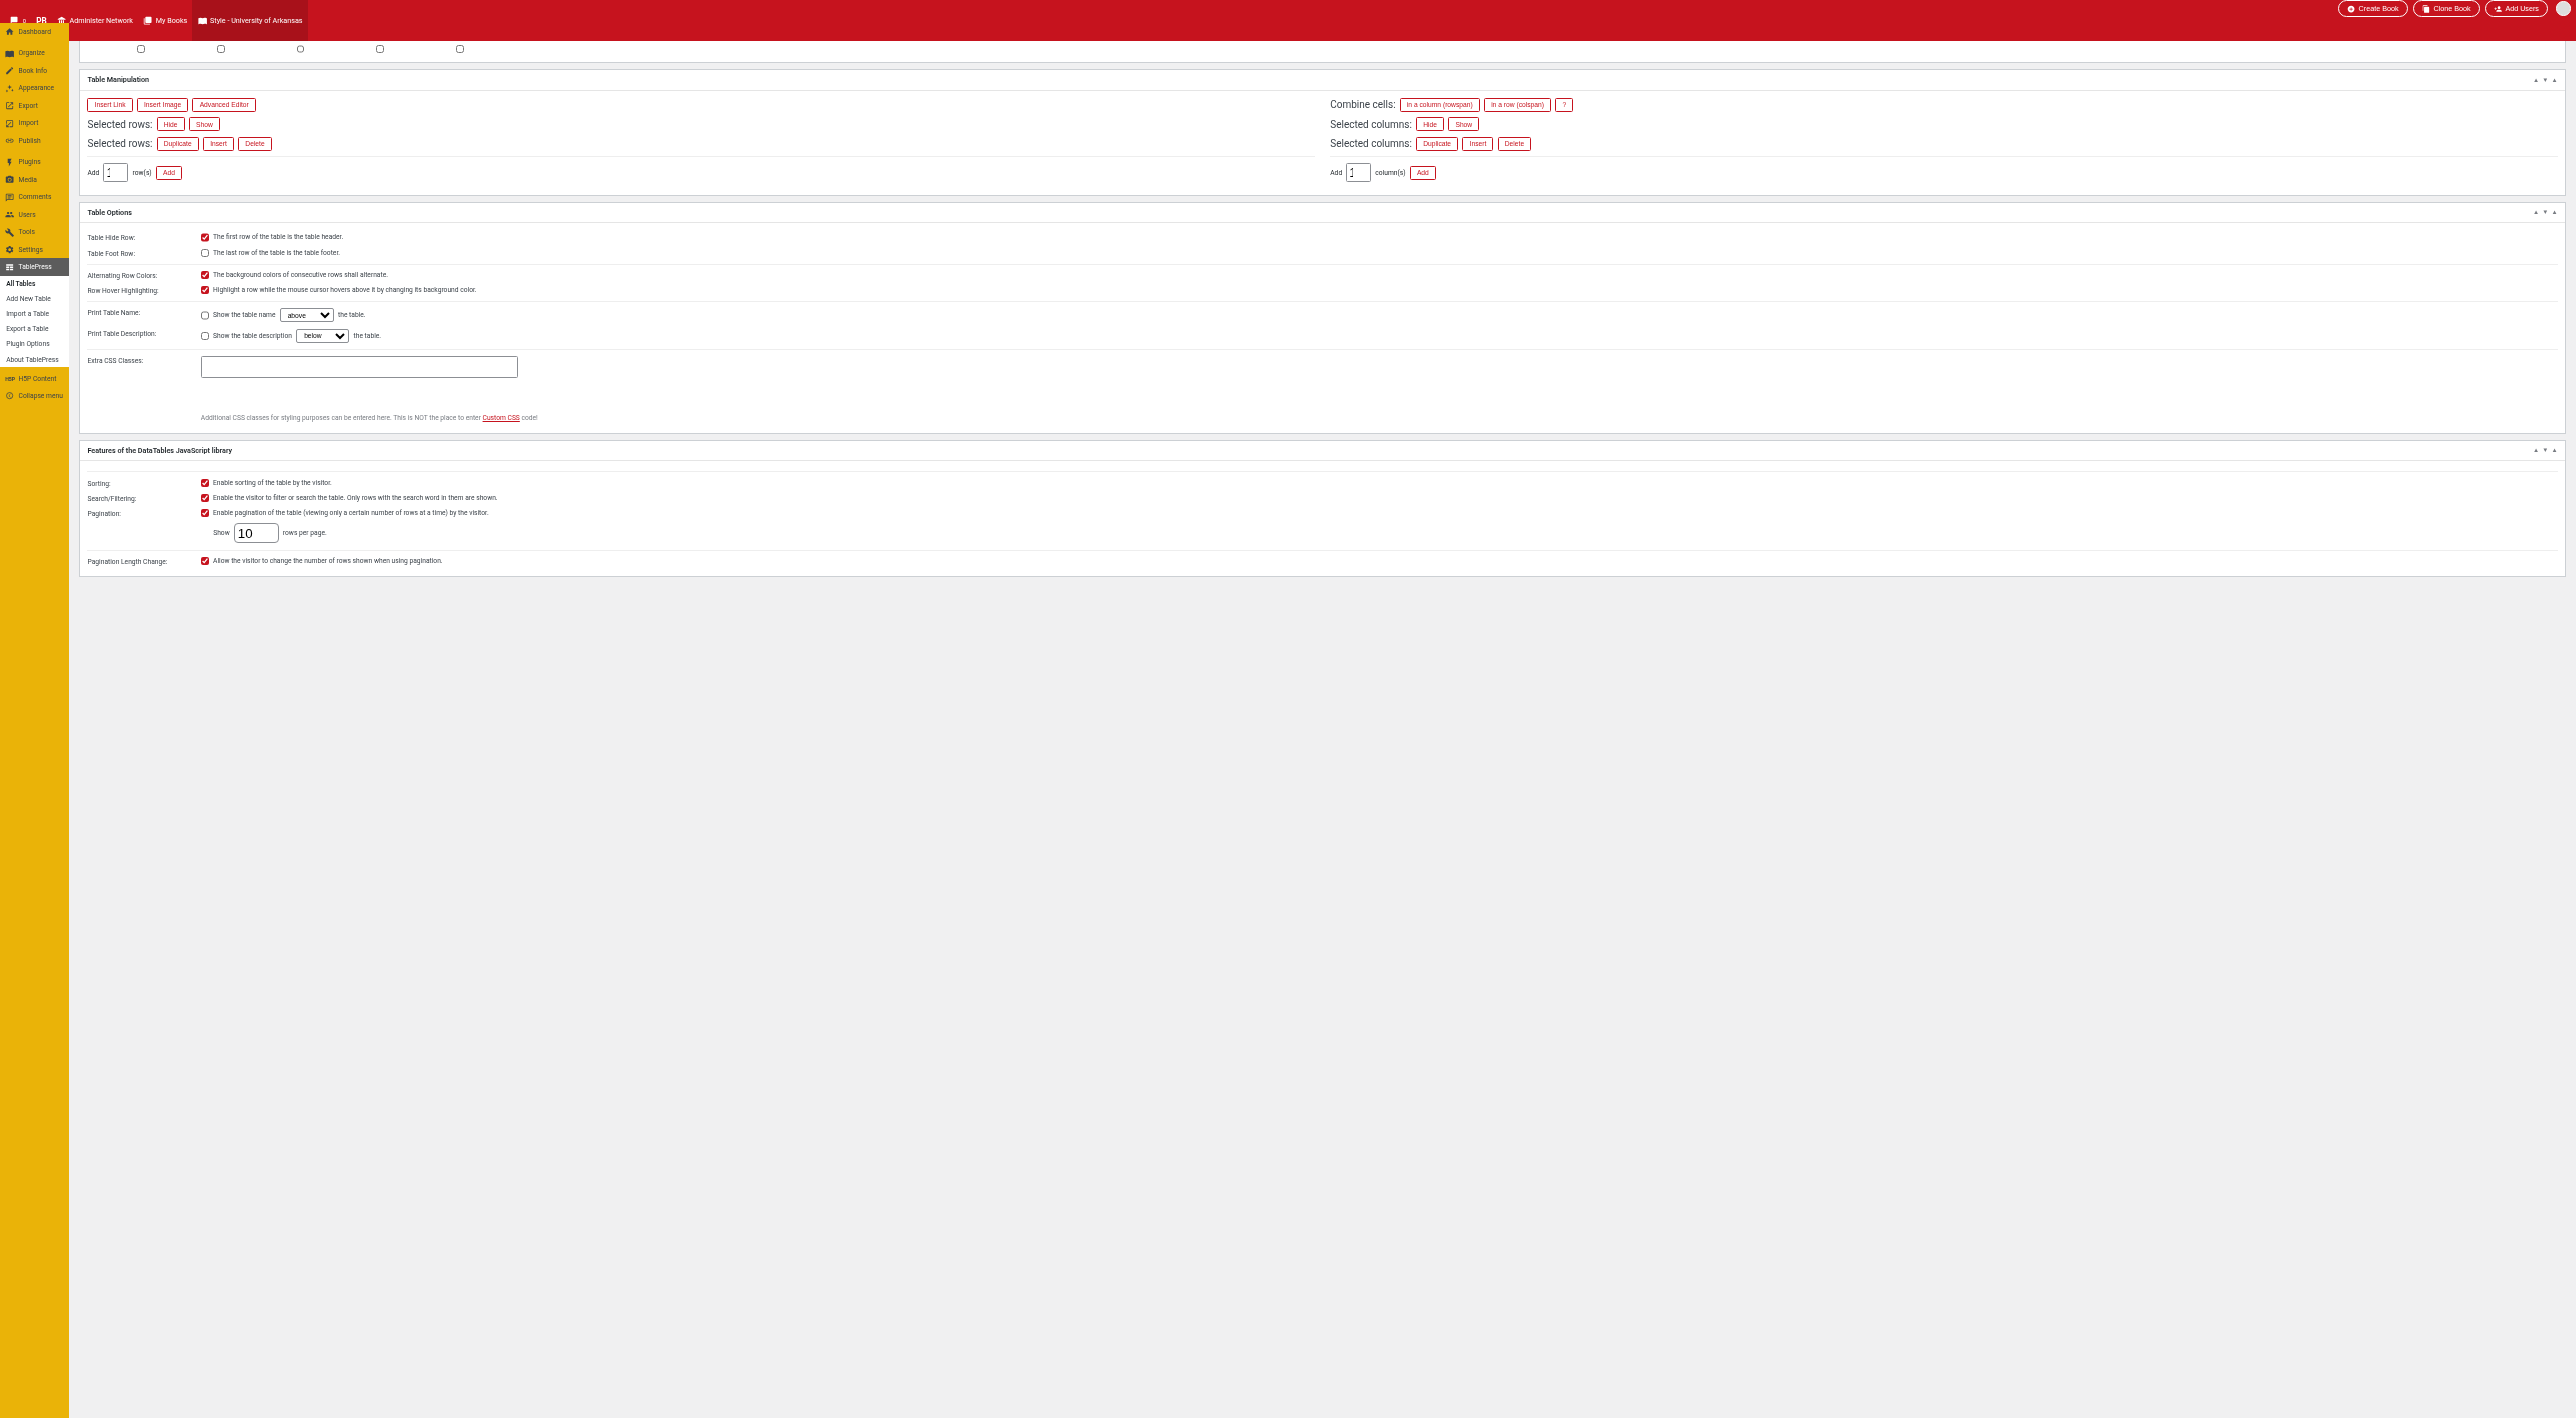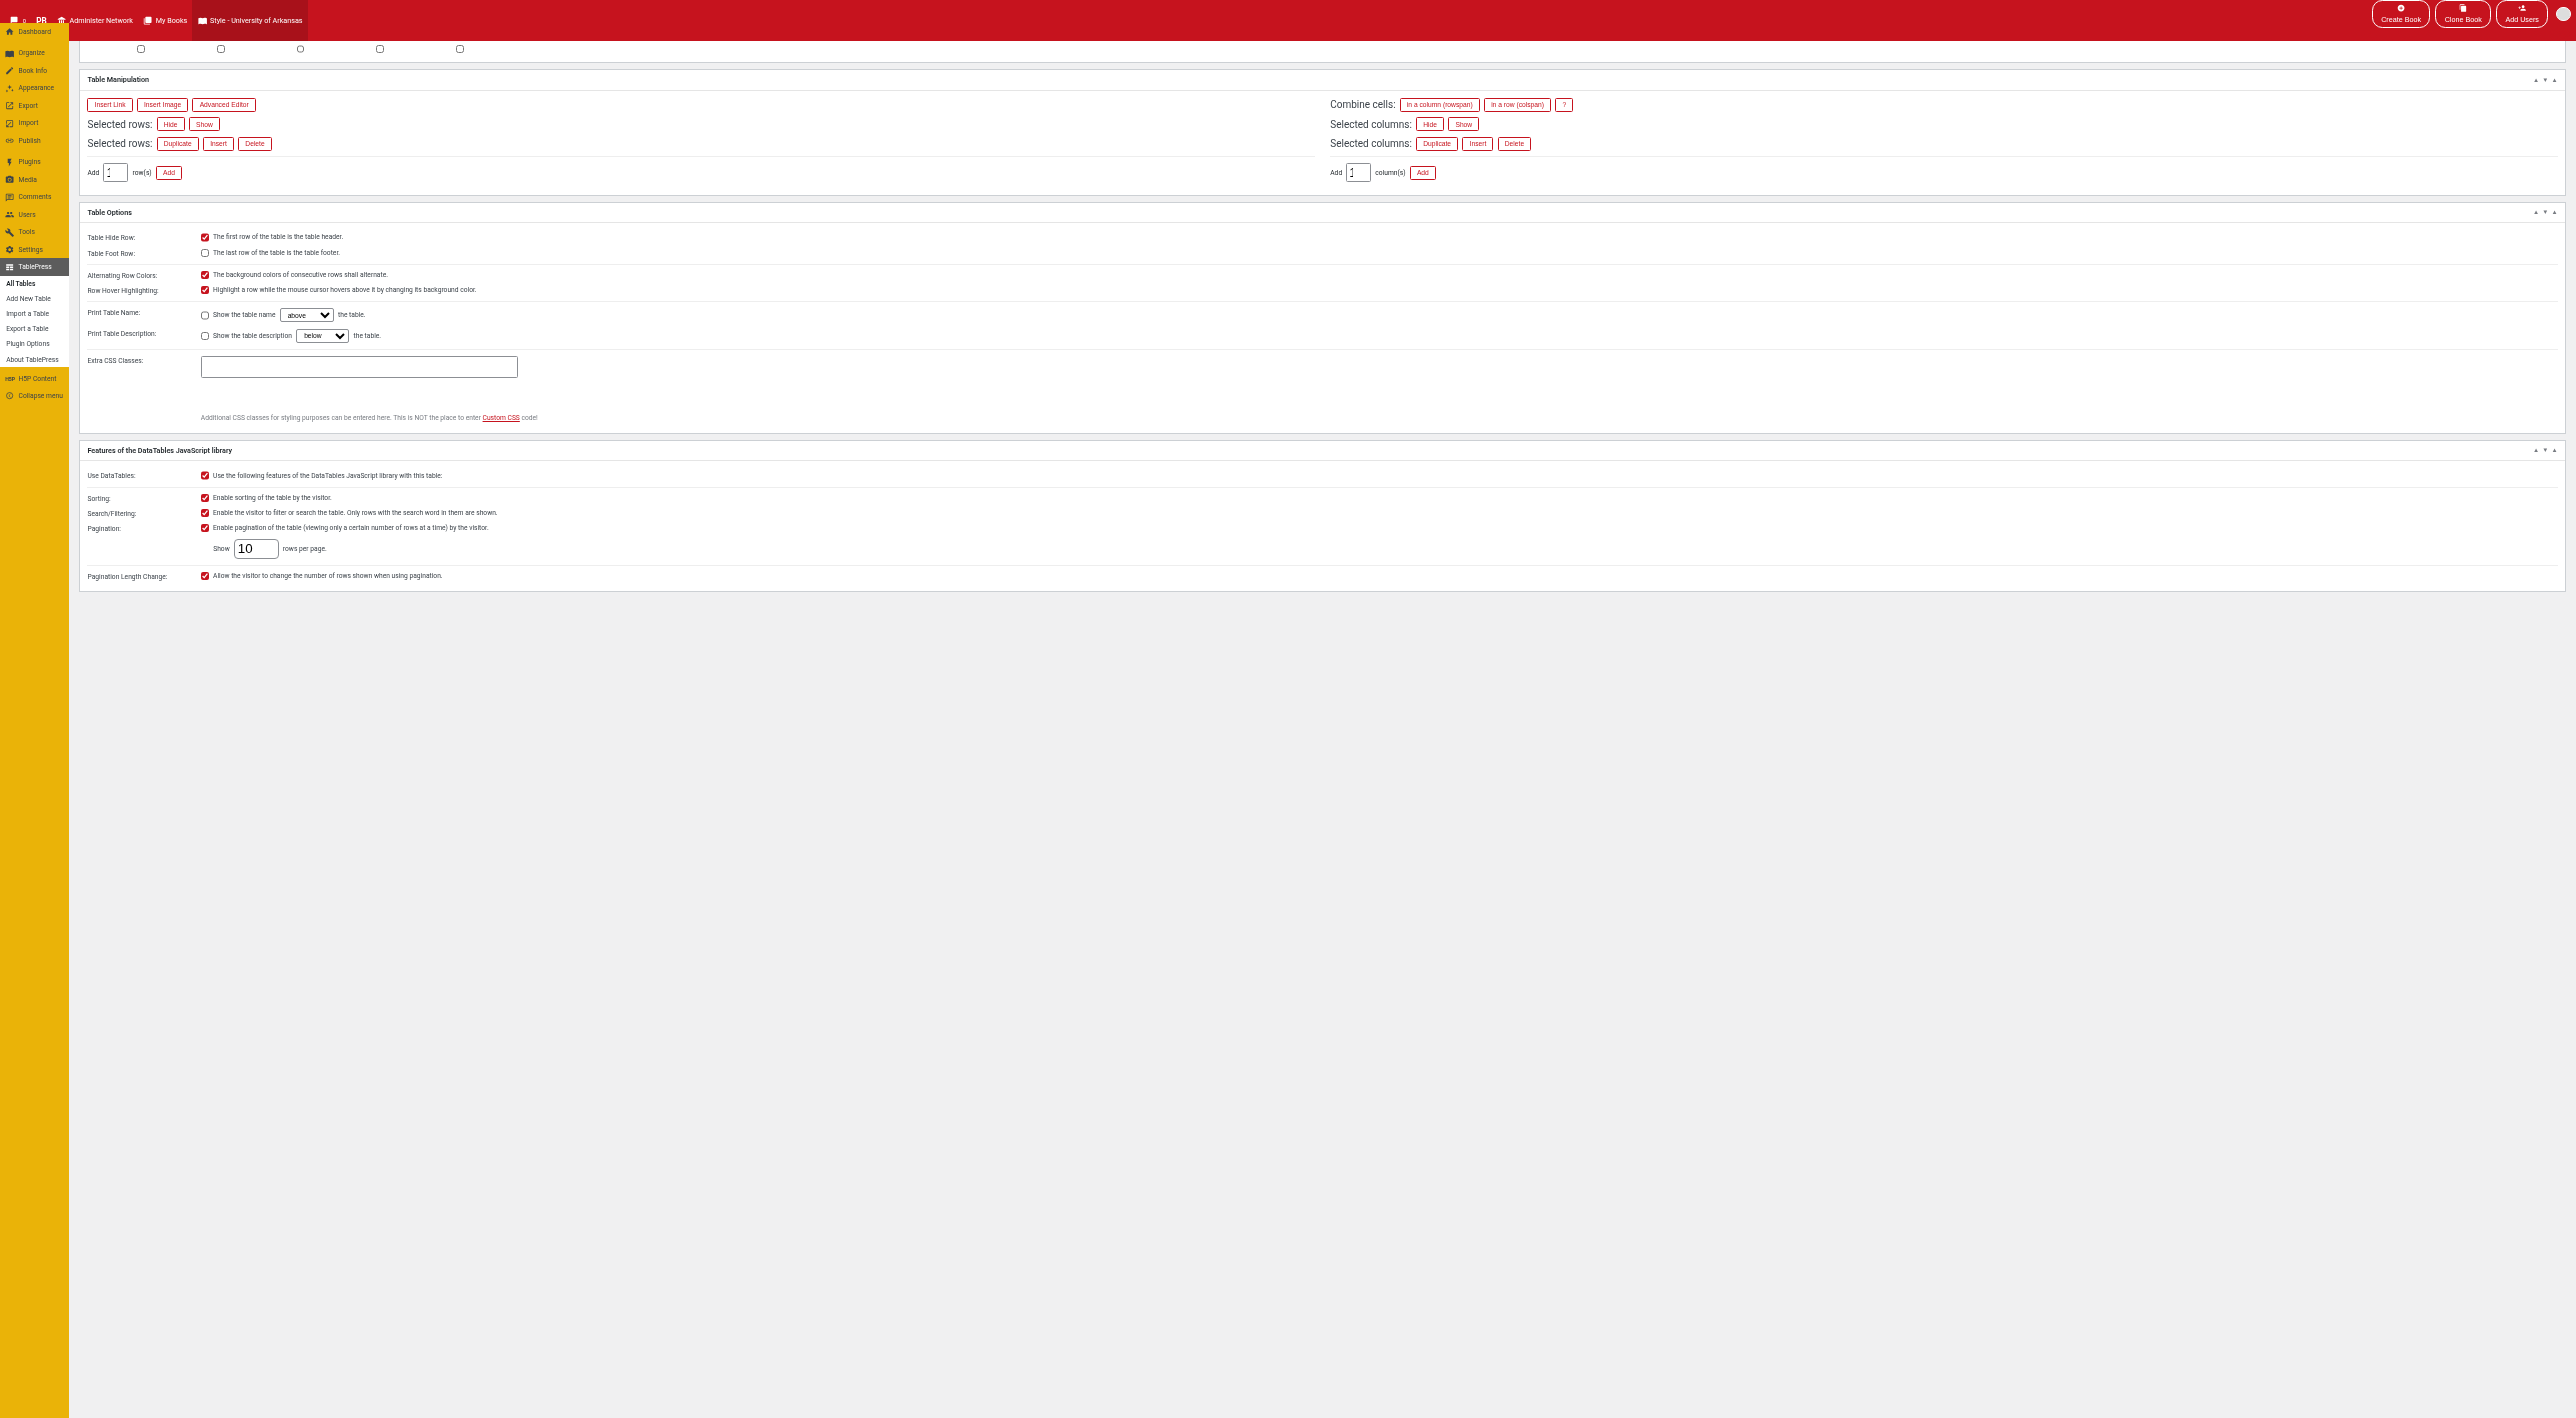--- a/index.html
+++ b/index.html
@@ -7,21 +7,21 @@
 a { text-decoration: none; }
 
 
 .topbar { background: #c6131e; color: #fff; height: 41px; display: flex; align-items: flex-start; padding: 0 5.2px; position: relative; }
 .topbar-left { display: flex; align-items: center; height: 100%; }
 .topbar-item { display: flex; align-items: center; padding: 0 5.2px; height: 100%; color: #fff; font-size: 7.2px; cursor: pointer; gap: 3.1px; }
 .topbar-item.active { background: #a8111a; }
 .topbar-item.pb { font-weight: bold; font-size: 8.2px; }
 .comment-badge { font-size: 5.7px; margin-left: 1px; vertical-align: top; }
 .topbar-right { margin-left: auto; display: flex; align-items: center; gap: 5.2px; }
-.action-btn { border: 0.8px solid #fff; border-radius: 10.3px; padding: 3.1px 8.2px; color: #fff; background: transparent; display: flex; align-items: center; gap: 3.1px; font-size: 7.2px; cursor: pointer; flex-direction: column; }
+.action-btn { border: 0.8px solid #fff; border-radius: 10.3px; padding: 3.1px 8.2px; color: #fff; background: transparent; display: flex; align-items: center; gap: 3.1px; font-size: 7.2px; cursor: pointer; }
 .avatar { width: 14.4px; height: 14.4px; border-radius: 50%; background: #ddd; border: 1px solid #fff; margin-left: 3.1px; }
 
 
 .sidebar { position: fixed; left: 0; top: 23px; bottom: 0; width: 69px; background: #eab308; overflow-y: auto; }
 .side-item { display: flex; align-items: center; padding: 4.1px 5.2px; color: #3c434a; gap: 4.1px; cursor: pointer; font-size: 6.7px; }
 .side-item.current { background: #5c5c5c; color: #fff; position: relative; }
 .side-item.current::after { content: ''; position: absolute; right: -4.1px; top: 50%; transform: translateY(-50%); border: 4.1px solid transparent; border-left-color: #5c5c5c; }
 .side-item svg { width: 9.3px; height: 9.3px; flex-shrink: 0; }
 .sub-list { background: #fff; }
 .sub-item { padding: 3.6px 5.2px 3.6px 6.2px; font-size: 6.7px; color: #3c434a; cursor: pointer; }
@@ -394,27 +394,20 @@
   <div class="panel">
     <div class="panel-head">
       <span>Features of the DataTables JavaScript library</span>
       <div class="panel-controls">
         <span>▲</span>
         <span>▼</span>
         <span>▲</span>
       </div>
     </div>
     <div class="panel-body">
-      <div class="opt-row">
-        <div class="opt-label">Use DataTables:</div>
-        <div class="opt-val">
-            <input type="checkbox" class="cb" checked="" style="">
-            <span>Use the following features of the DataTables JavaScript library with this table:</span>
-          </div>
-      </div>
       <div class="opt-sep"></div>
       <div class="opt-row">
         <div class="opt-label">Sorting:</div>
         <div class="opt-val">
             <input type="checkbox" class="cb" checked="" style="">
             <span>Enable sorting of the table by the visitor.</span>
           </div>
       </div>
       <div class="opt-row">
         <div class="opt-label">Search/Filtering:</div>

